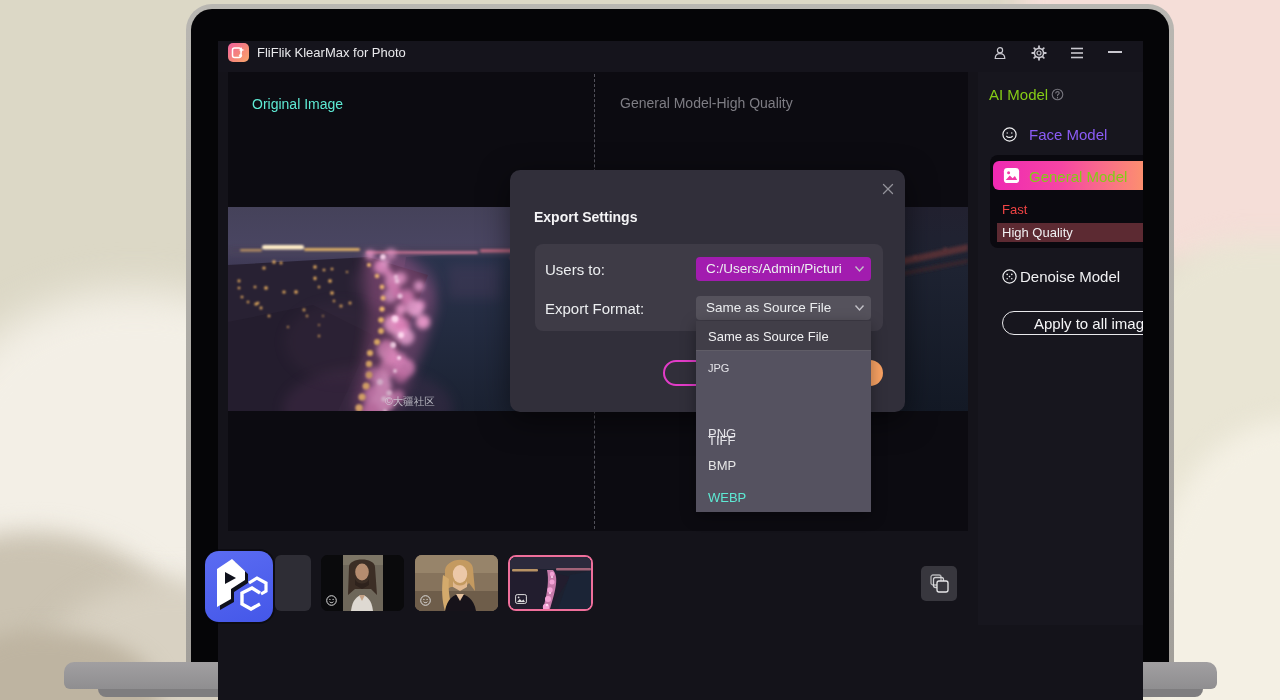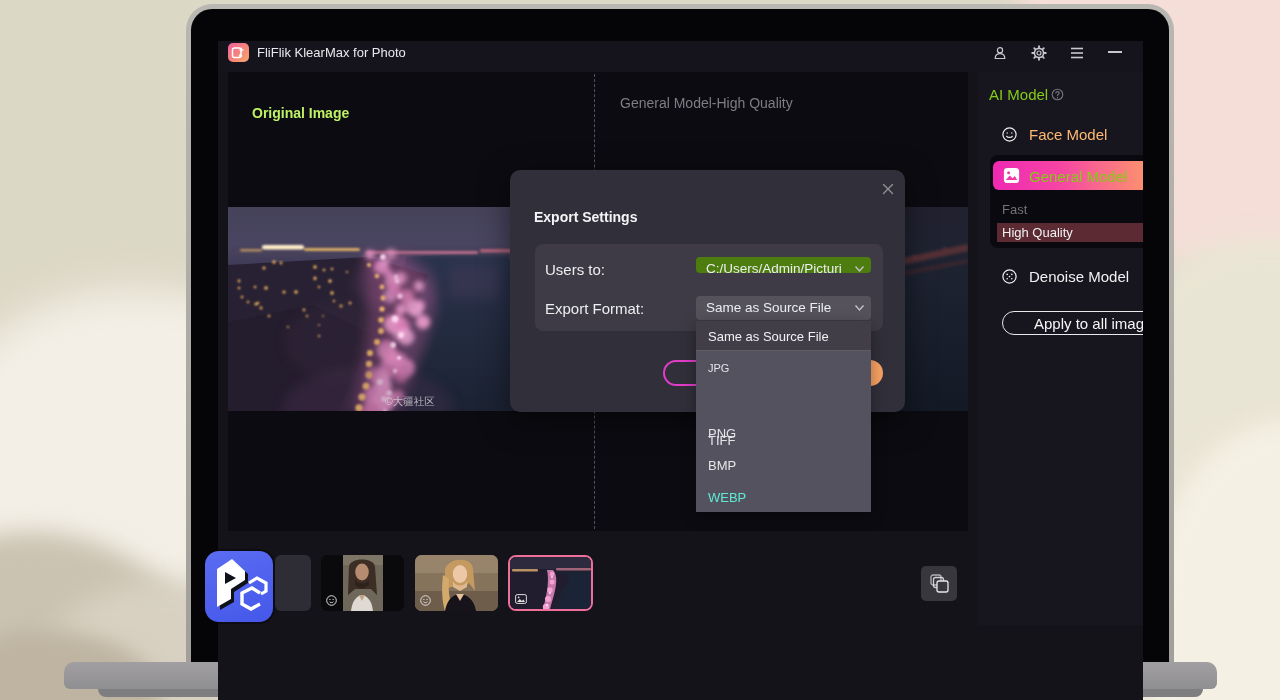--- a/index.html
+++ b/index.html
@@ -64,21 +64,21 @@
     <line x1="2" y1="2.5" x2="14" y2="2.5"></line>
       <line x1="2" y1="7" x2="14" y2="7"></line>
       <line x1="2" y1="11.5" x2="14" y2="11.5"></line>
   </svg>
   <div class="abs" style="left:890px;top:10px;width:14px;height:2px;background:#c9c8cf;"></div>
 
   <div class="abs" id="content" style="left:10px;top:31px;width:740px;height:459px;background:#0c0b11;overflow:hidden;">
 
     <div class="abs" style="left:366px;top:2px;width:0;height:455px;border-left:1px dashed #52515a;"></div>
 
-    <div class="abs" style="left:24px;top:24px;font-size:14px;font-weight:700;color:#bef264;margin-top:9px;">Original Image</div>
+    <div class="abs" style="left:24px;top:24px;font-size:14px;font-weight:400;color:#5eead4;">Original Image</div>
     <div class="abs" style="left:392px;top:23px;font-size:14px;color:#7e7d84;">General Model-High Quality</div>
 
     <div class="abs" id="photoL" style="left:0px;top:135px;width:366px;height:204px;">
       <svg width="366" height="204" viewBox="0 0 366 204">
         <defs>
           <linearGradient id="sky" x1="0" y1="0" x2="0" y2="1">
             <stop offset="0" stop-color="#45425a"></stop>
               <stop offset="0.18" stop-color="#494561"></stop>
             <stop offset="0.34" stop-color="#3a3550"></stop>
               <stop offset="1" stop-color="#292340"></stop>
@@ -275,45 +275,45 @@
         <path d="M4.8 5 C4.8 3.2 8.2 3.2 8.2 5 C8.2 6.3 6.5 6.2 6.5 7.6" stroke-linecap="round"></path>
         <line x1="6.5" y1="9.3" x2="6.5" y2="9.9" stroke-linecap="round"></line>
     </svg>
 
     <svg class="abs" style="left:24px;top:55px;" width="15" height="15" viewBox="0 0 15 15" fill="none" stroke="#f0f0f2" stroke-width="1.2">
       <circle cx="7.5" cy="7.5" r="6.6"></circle>
         <circle cx="5.2" cy="6" r="0.7" fill="#f0f0f2" stroke="none"></circle>
         <circle cx="9.8" cy="6" r="0.7" fill="#f0f0f2" stroke="none"></circle>
         <path d="M4.7 9.3 C5.8 10.8 9.2 10.8 10.3 9.3" stroke-linecap="round"></path>
     </svg>
-    <div class="abs" style="left:51px;top:54px;font-size:15px;color:#fdba74;">Face Model</div>
+    <div class="abs" style="left:51px;top:54px;font-size:15px;color:#8b5cf6;">Face Model</div>
 
     <div class="abs" style="left:12px;top:83px;width:153px;height:93px;background:#0a090f;border-radius:8px 0 0 8px;"></div>
     <div class="abs" style="left:15px;top:89px;width:150px;height:29px;background:linear-gradient(90deg,#ef29b3 0%,#f645a4 45%,#f96b8b 72%,#fc8f6f 100%);border-radius:6px 0 0 6px;"></div>
     <svg class="abs" style="left:25px;top:95px;" width="17" height="17" viewBox="0 0 17 17">
       <rect x="0.9" y="0.9" width="15.2" height="15.2" rx="3.4" fill="#fff"></rect>
       <circle cx="5.6" cy="5.8" r="1.5" fill="#f23aa6"></circle>
       <path d="M2.8 13 L6.8 8.5 L9.6 11.3 L11.9 9 L14.2 13 Z" fill="#f23aa6"></path>
     </svg>
     <div class="abs" style="left:51px;top:96px;font-size:15px;color:#84cc16;">General Model</div>
-    <div class="abs" style="left:24px;top:130px;font-size:13px;color:#737373;">Fast</div>
+    <div class="abs" style="left:24px;top:130px;font-size:13px;color:#ef4444;">Fast</div>
     <div class="abs" style="left:19px;top:151px;width:146px;height:19px;background:#5c2a32;"></div>
     <div class="abs" style="left:24px;top:153px;font-size:13px;color:#f0f0f2;">High Quality</div>
 
     <svg class="abs" style="left:24px;top:197px;" width="15" height="15" viewBox="0 0 15 15" fill="none" stroke="#f0f0f2" stroke-width="1.2">
       <circle cx="7.5" cy="7.5" r="6.6"></circle>
       <g fill="#f0f0f2" stroke="none">
         <circle cx="5.2" cy="5.4" r="0.8"></circle>
           <circle cx="9.8" cy="5.4" r="0.8"></circle>
           <circle cx="7.5" cy="7.6" r="0.8"></circle>
         <circle cx="5.2" cy="9.8" r="0.8"></circle>
           <circle cx="9.8" cy="9.8" r="0.8"></circle>
       </g>
     </svg>
-    <div class="abs" style="left:51px;top:196px;font-size:15px;color:#f0f0f2;">Denoise Model</div>
+    <div class="abs" style="left:42px;top:196px;font-size:15px;color:#f0f0f2;">Denoise Model</div>
 
     <div class="abs" style="left:24px;top:239px;width:160px;height:24px;border:1.5px solid #e9e9ec;border-radius:13px;"></div>
     <div class="abs" style="left:56px;top:243px;font-size:15px;color:#f5f5f7;white-space:nowrap;">Apply to all image</div>
   </div>
 
   <div class="abs" id="thumbbar" style="left:0;top:490px;width:925px;height:94px;">
     <div class="abs" style="left:57px;top:24px;width:36px;height:56px;background:#2e2d35;border-radius:6px;"></div>
 
     <div class="abs" style="left:103px;top:24px;width:83px;height:56px;border-radius:7px;overflow:hidden;background:#0b0b0d;">
       <svg width="83" height="56" viewBox="0 0 83 56">
@@ -394,21 +394,21 @@
 </div>
 
 <div class="abs" id="modal" style="left:510px;top:170px;width:395px;height:242px;background:#312f3a;border-radius:10px;box-shadow:0 8px 30px rgba(0,0,0,.5);">
   <svg class="abs" style="left:372px;top:13px;" width="12" height="12" viewBox="0 0 12 12" stroke="#93929a" stroke-width="1.3" stroke-linecap="round">
     <line x1="1.5" y1="1.5" x2="10.5" y2="10.5"></line>
       <line x1="10.5" y1="1.5" x2="1.5" y2="10.5"></line>
   </svg>
   <div class="abs" style="left:24px;top:39px;font-size:14px;font-weight:700;color:#f4f4f6;">Export Settings</div>
   <div class="abs" style="left:25px;top:74px;width:348px;height:87px;background:#3e3b46;border-radius:8px;">
     <div class="abs" style="left:10px;top:17px;font-size:15px;color:#eceef0;">Users to:</div>
-    <div class="abs" style="left:161px;top:13px;width:175px;height:16px;background:#4d7c0f;border-radius:4px;">
+    <div class="abs" style="left:161px;top:13px;width:175px;height:24px;background:#a21caf;border-radius:4px;">
       <div class="abs" style="left:10px;top:4px;width:148px;font-size:13.5px;color:#eceef0;white-space:nowrap;overflow:hidden;">C:/Users/Admin/Picturi</div>
       <svg class="abs" style="left:158px;top:8px;" width="11" height="8" viewBox="0 0 11 8" fill="none" stroke="#c3c2c8" stroke-width="1.4">
           <path d="M1.5 1.5 L5.5 6 L9.5 1.5"></path>
         </svg>
     </div>
     <div class="abs" style="left:10px;top:56px;font-size:15px;color:#eceef0;">Export Format:</div>
     <div class="abs" style="left:161px;top:52px;width:175px;height:24px;background:#55525c;border-radius:4px;">
       <div class="abs" style="left:10px;top:4px;font-size:13.5px;color:#eceef0;white-space:nowrap;">Same as Source File</div>
       <svg class="abs" style="left:158px;top:8px;" width="11" height="8" viewBox="0 0 11 8" fill="none" stroke="#c3c2c8" stroke-width="1.4">
           <path d="M1.5 1.5 L5.5 6 L9.5 1.5"></path>

